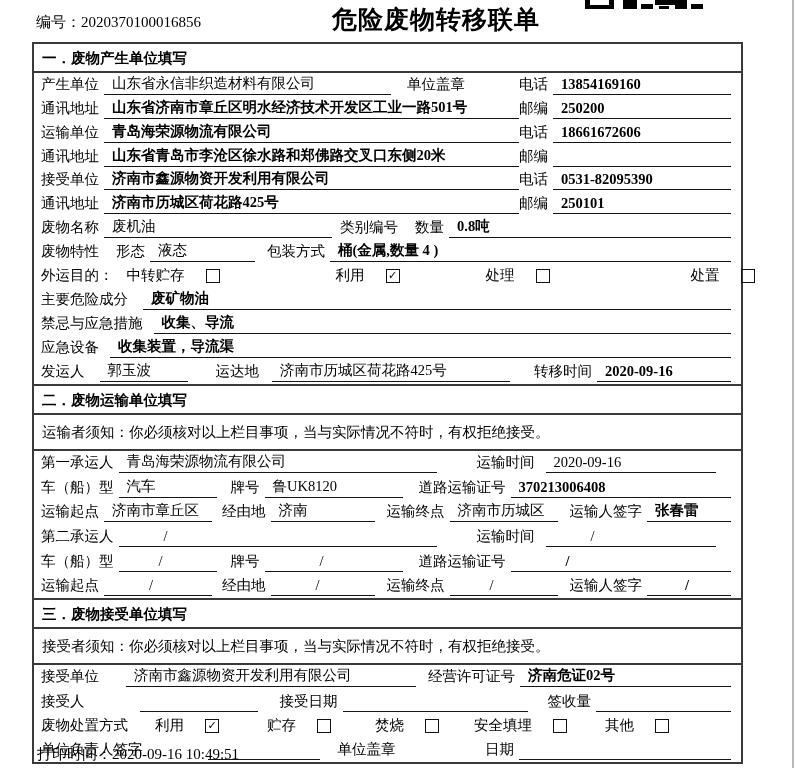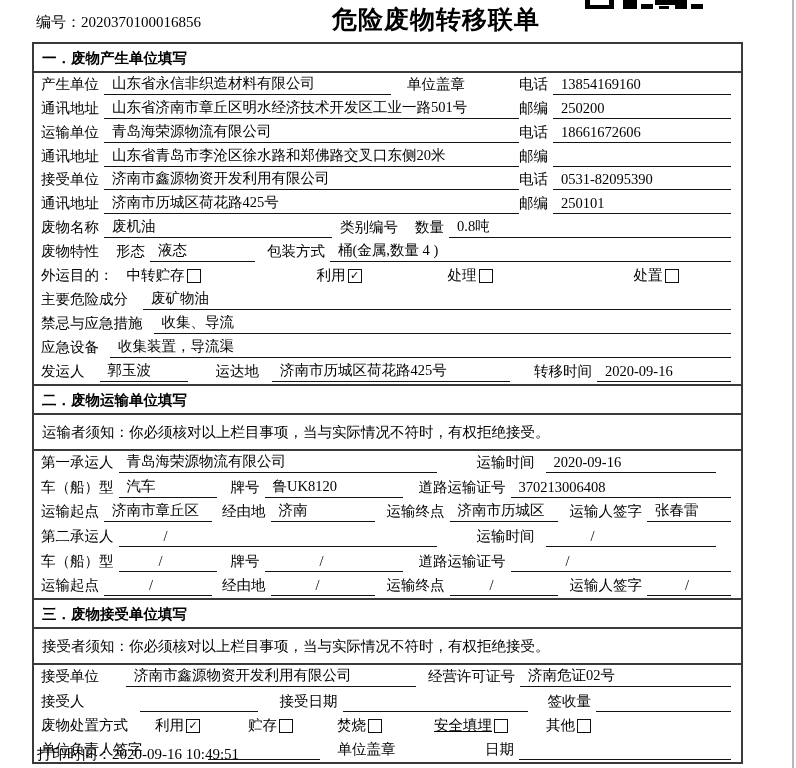--- a/index.html
+++ b/index.html
@@ -19,24 +19,24 @@
     font-family:"Liberation Sans","DejaVu Sans",sans-serif;font-weight:bold;font-size:14.5px;
     padding:5px 6px 3px 8px;border-bottom:2px solid #3a3a3a;min-height:17px;
   }
   .sh.bt{border-top:2px solid #3a3a3a;}
   .notice{padding:8px 6px 7px 8px;border-bottom:2px solid #3a3a3a;white-space:nowrap;}
   .r{display:flex;align-items:flex-end;min-height:23.9px;padding:0 10px 2px 7px;box-sizing:border-box;}
   .s2r{min-height:24.6px;}
   .s3r{min-height:24.3px;}
   .l{white-space:nowrap;padding:0 5px 1px 0;}
   .uv{border-bottom:1.2px solid #141414;padding:0 2px 1px 8px;white-space:nowrap;box-sizing:border-box;min-height:18px;}
-  .grow{flex:1 1 auto;}
+  .grow{flex:1 1 auto;font-weight:bold;}
   .fill{flex:1 1 auto;}
   .rgroup{display:flex;align-items:flex-end;margin-left:auto;width:212px;flex:0 0 auto;}
-  .opt{display:flex;align-items:center;gap:2px;white-space:nowrap;padding-bottom:1px;}
+  .opt{display:flex;align-items:center;gap:21px;white-space:nowrap;padding-bottom:1px;}
   .cb{
     width:12px;height:12px;border:1.4px solid #111;box-sizing:content-box;
     font-size:11px;line-height:12px;text-align:center;font-weight:bold;
     font-family:"DejaVu Sans",sans-serif;
   }
   .print-line{position:absolute;left:37px;top:745px;white-space:nowrap;font-size:15px;}
 </style>
 </head>
 <body>
 
@@ -259,21 +259,21 @@
       <span class="cb">✓</span>
     </span>
     <span class="opt" style="margin-left:48px;">
       <span>贮存</span>
       <span class="cb"></span>
     </span>
     <span class="opt" style="margin-left:44px;">
       <span>焚烧</span>
       <span class="cb"></span>
     </span>
-    <span class="opt" style="margin-left:52px;text-decoration:underline;">
+    <span class="opt" style="margin-left:35px;">
       <span>安全填埋</span>
       <span class="cb"></span>
     </span>
     <span class="opt" style="margin-left:38px;">
       <span>其他</span>
       <span class="cb"></span>
     </span>
   </div>
 
   <div class="r s3r">

